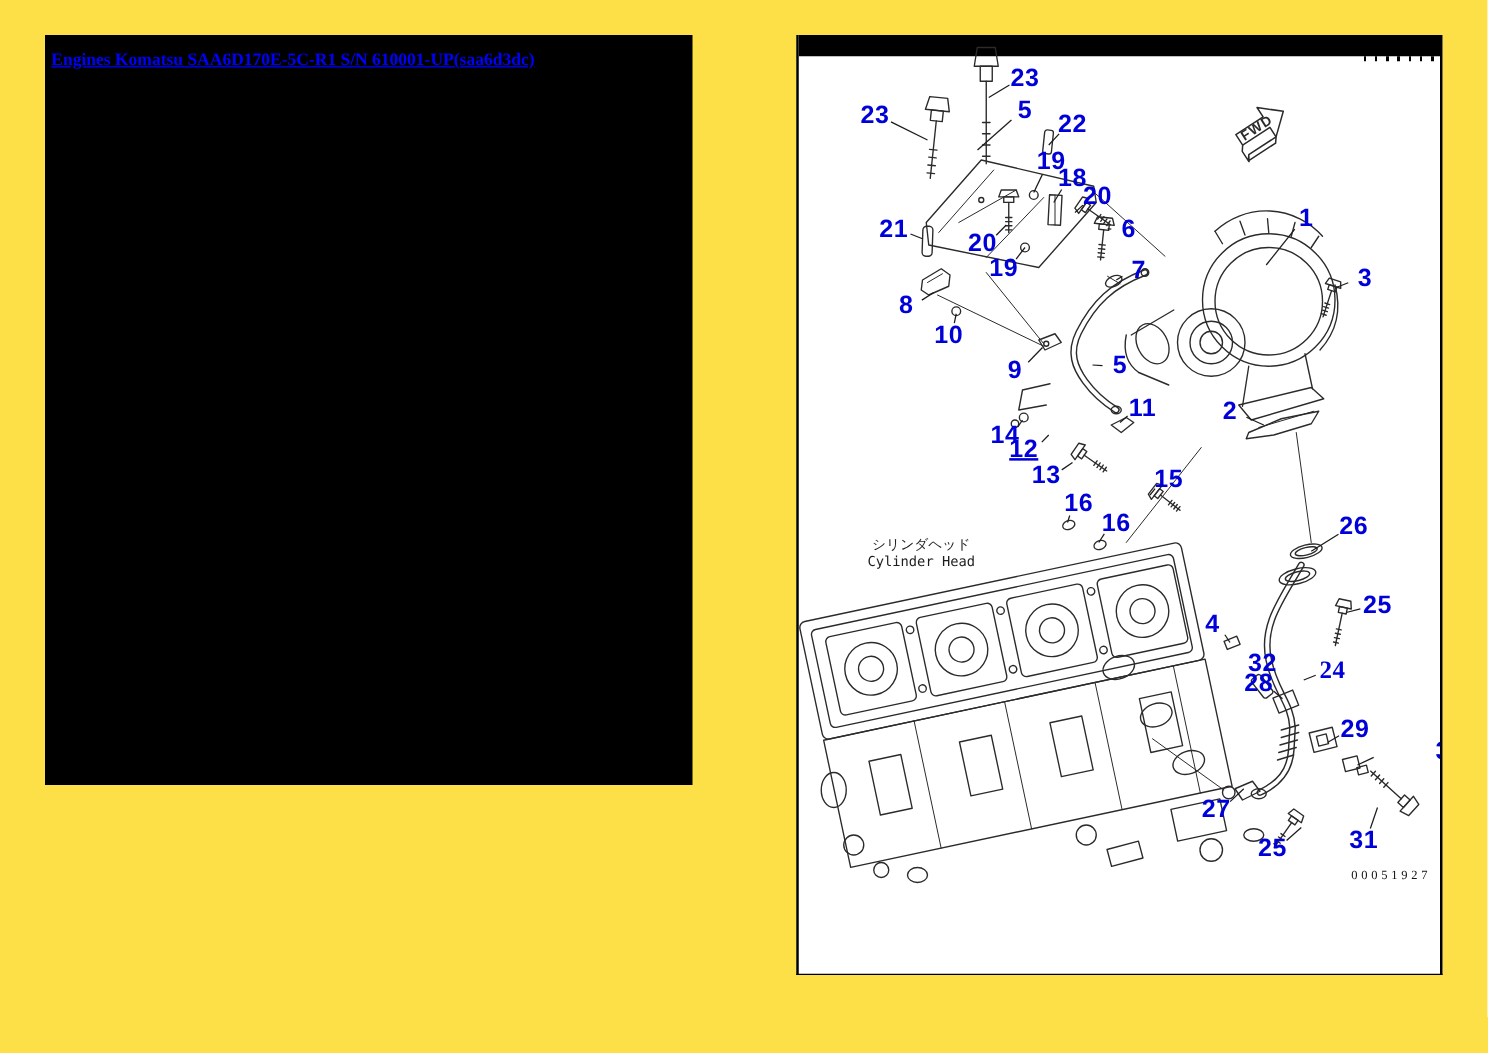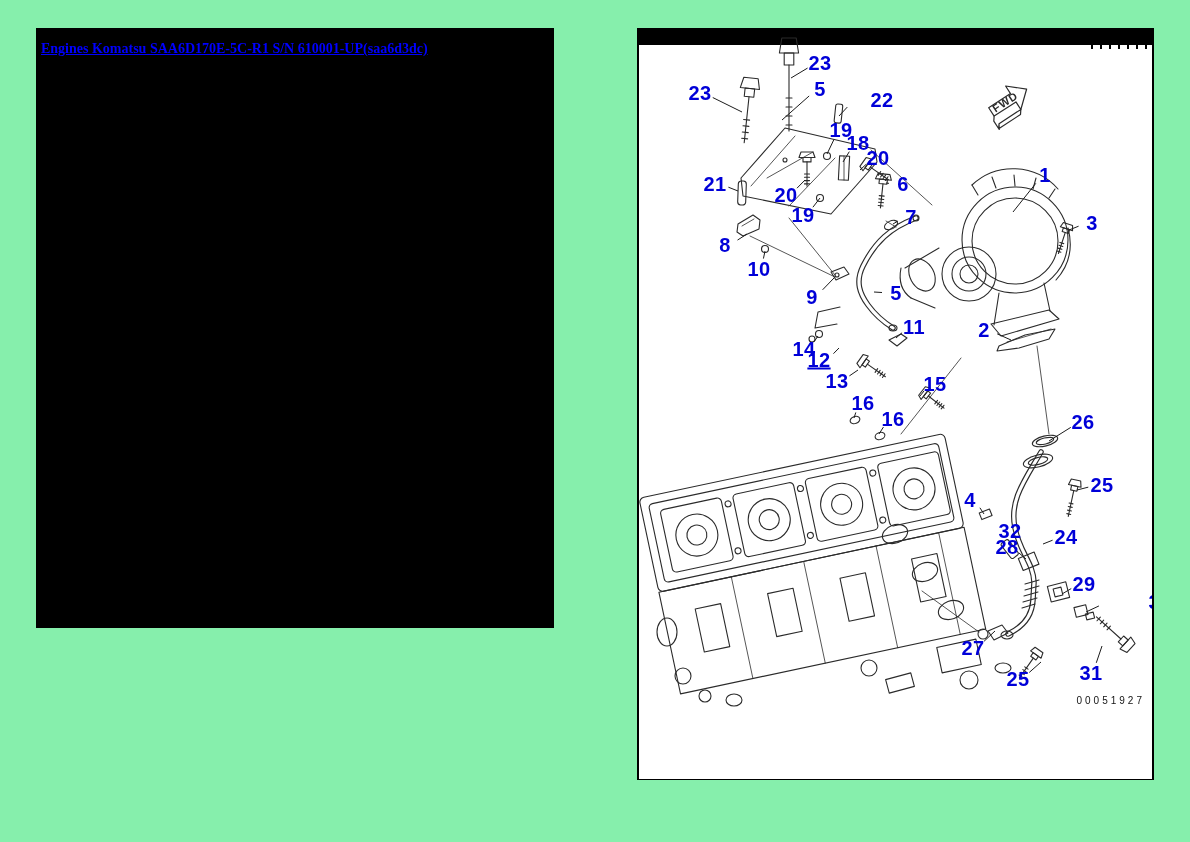--- a/index.html
+++ b/index.html
@@ -1,16 +1,16 @@
 <!DOCTYPE html>
 <html style="--callout: #0000d8;"><head>
 <meta charset="utf-8">
 <style>
   html,body{margin:0;padding:0;background:#fff;}
-  .stage{position:relative;width:1190px;height:842px;background:#86efac;overflow:hidden;
+  .stage{position:relative;width:1190px;height:842px;background:#fde047;overflow:hidden;
          font-family:"Liberation Sans",sans-serif;}
   
   .left-panel{position:absolute;left:36px;top:28px;width:518px;height:600px;background:#000;}
   .model-link{position:absolute;left:5px;top:13px;font-family:"Liberation Serif",serif;
               font-weight:bold;font-size:14px;color:#0000ff;text-decoration:underline;
               white-space:nowrap;cursor:pointer;}
   
   .frame{position:absolute;left:637px;top:28px;width:513px;height:751px;background:#fff;
          border-left:2px solid #000;border-right:2px solid #000;border-bottom:1px solid #000;
          overflow:hidden;}
@@ -26,21 +26,21 @@
   .art .thin{stroke-width:0.8;}
   .overlay line{stroke:#1c1c1c;stroke-width:1;}
   #callout-layer{position:absolute;left:0;top:0;width:513px;height:751px;}
   .callout{position:absolute;transform:translate(-50%,-50%);
            font:bold 20px "Liberation Sans",sans-serif;color:var(--callout,#0000d8);
            letter-spacing:0.5px;cursor:pointer;}
   .cyl-label{position:absolute;left:18px;top:401px;width:160px;text-align:center;
              font-family:"DejaVu Sans Mono",monospace;font-size:11px;color:#1d1d1d;line-height:14px;}
   .watermark{position:absolute;left:343px;top:326px;transform:translateX(-50%);
              font-family:"Liberation Sans",sans-serif;font-size:20px;color:#333;white-space:nowrap;}
-  .fig-num{position:absolute;right:7px;top:667px;font-family:Liberation Sans, sans-serif;
+  .fig-num{position:absolute;right:7px;top:667px;font-family:Liberation Serif, serif;
            font-size:10px;letter-spacing:3px;color:#111;}
   .fwd{position:absolute;left:336px;top:38px;width:72px;height:64px;}
   .fwd svg{width:100%;height:100%;}
   .fwd path{fill:none;stroke:#2b2b2b;stroke-width:1.2;stroke-linejoin:round;}
   .fwd text{font:bold 11px "Liberation Sans",sans-serif;fill:#2b2b2b;letter-spacing:1px;}
 </style>
 </head>
 <body>
 
 <div class="stage">
@@ -224,21 +224,21 @@
         <line x1="459.9331615131572" y1="577.9487698723975" x2="447" y2="584"></line>
         <line x1="345.07799001949036" y1="613.2740774881665" x2="356" y2="603"></line>
         <line x1="390.25846598052857" y1="644.4616983280781" x2="402" y2="634"></line>
         <line x1="457.2821564223893" y1="634.8129840425349" x2="463" y2="618"></line>
       </svg>
 
     <div id="callout-layer">
         <span class="callout" style="left: 61px; top: 65px;">23</span>
         <span class="callout" style="left: 181px; top: 35px;">23</span>
         <span class="callout" style="left: 181px; top: 61px;">5</span>
-        <span class="callout" style="left: 219px; top: 72px; margin-left: 24px;">22</span>
+        <span class="callout" style="left: 219px; top: 72px;">22</span>
         <span class="callout" style="left: 202px; top: 102px;">19</span>
         <span class="callout" style="left: 219px; top: 115px;">18</span>
         <span class="callout" style="left: 239px; top: 130px;">20</span>
         <span class="callout" style="left: 76px; top: 156px;">21</span>
         <span class="callout" style="left: 147px; top: 167px;">20</span>
         <span class="callout" style="left: 164px; top: 187px;">19</span>
         <span class="callout" style="left: 264px; top: 156px;">6</span>
         <span class="callout" style="left: 272px; top: 189px;">7</span>
         <span class="callout" style="left: 86px; top: 217px;">8</span>
         <span class="callout" style="left: 120px; top: 241px;">10</span>
@@ -252,28 +252,32 @@
         <span class="callout" style="left: 180px; top: 332px; text-decoration: underline;">12</span>
         <span class="callout" style="left: 198px; top: 353px;">13</span>
         <span class="callout" style="left: 296px; top: 356px;">15</span>
         <span class="callout" style="left: 224px; top: 375px;">16</span>
         <span class="callout" style="left: 254px; top: 391px;">16</span>
         <span class="callout" style="left: 444px; top: 394px;">26</span>
         <span class="callout" style="left: 463px; top: 457px;">25</span>
         <span class="callout" style="left: 331px; top: 472px;">4</span>
         <span class="callout" style="left: 371px; top: 503px;">32</span>
         <span class="callout" style="left: 368px; top: 519px;">28</span>
-        <span class="callout" style="left: 427px; top: 509px;">24</span>
+        <span class="callout" style="left: 427px; top: 509px; font-family: Liberation Serif, serif;">24</span>
         <span class="callout" style="left: 445px; top: 556px;">29</span>
         <span class="callout" style="left: 473px; top: 574px; margin-left: 48px;">30</span>
         <span class="callout" style="left: 334px; top: 620px;">27</span>
         <span class="callout" style="left: 379px; top: 651px;">25</span>
         <span class="callout" style="left: 452px; top: 645px;">31</span>
       </div>
 
+    <div class="cyl-label">
+      <div>シリンダヘッド</div>
+      <div>Cylinder Head</div>
+    </div>
 
     <div class="fig-num">00051927</div>
 
     <div class="fwd">
       <svg viewBox="0 0 72 64">
         <g transform="rotate(-33 36 32)">
           <path d="M12 38 h26 v9 l16 -14 l-16 -14 v9 H12 z"></path>
           <path d="M12 38 l-3 4 v10 l3 -5 M12 47 h26 l-3 4 h-26 z" class="thin"></path>
           <text x="15" y="36">FWD</text>
         </g>

